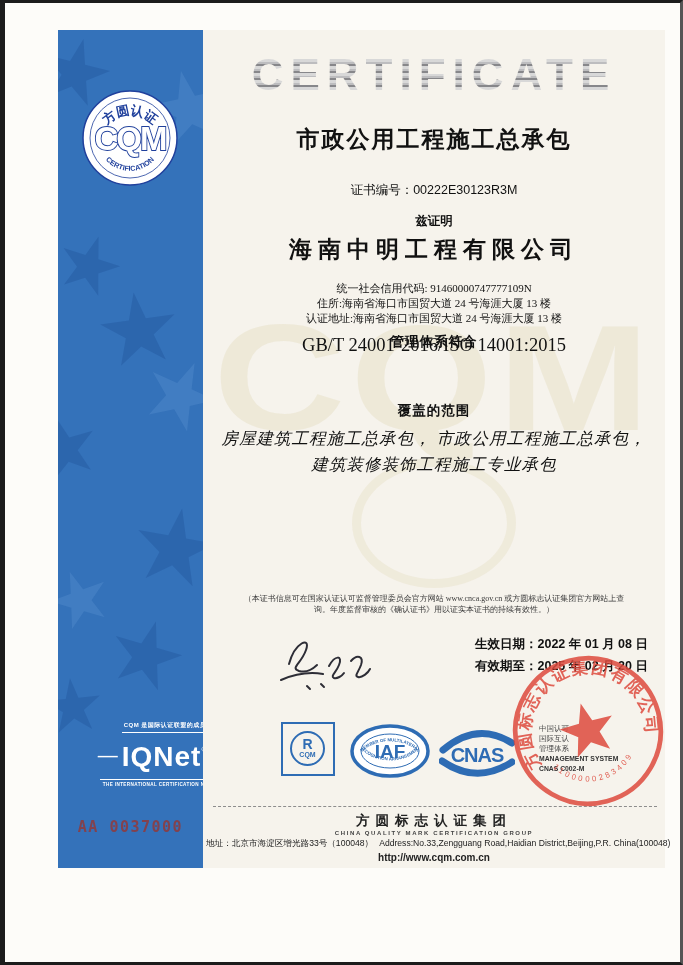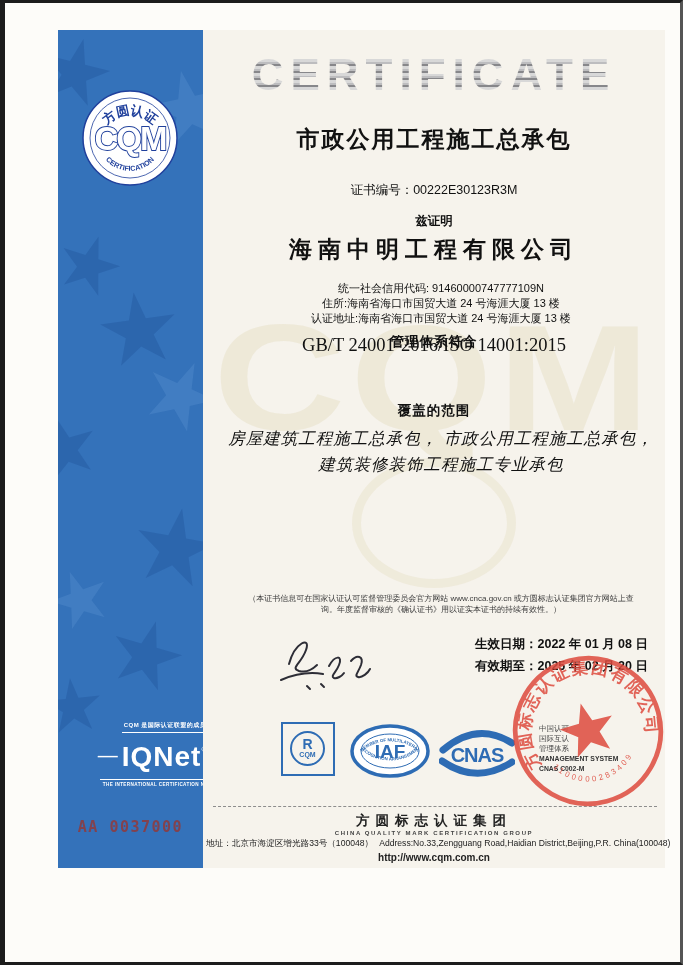--- a/index.html
+++ b/index.html
@@ -64,21 +64,21 @@
     -webkit-background-clip:text; background-clip:text; color:transparent;
   }
   .cert-title { top:94px; font-size:23px; font-weight:bold; letter-spacing:2px; }
   .cert-no { top:152px; font-size:12.5px; }
   .cert-no b { font-weight:normal; }
   .cert-intro { top:183px; font-size:12.5px; font-weight:bold; }
   .company {
     top:204px; font-size:23px; letter-spacing:6px;
     font-family:"DejaVu Serif","Liberation Serif",serif; font-weight:bold;
   }
-  .kai { font-family:Liberation Sans, sans-serif;margin-left:7px; }
+  .kai { font-family:Liberation Serif, serif; }
   .credit { top:251px; font-size:11px; }
   .addr1 { top:266px; font-size:11px; }
   .addr2 { top:281px; font-size:11px; }
   .conform { top:303px; font-size:13.5px; font-weight:bold; letter-spacing:1px; }
   .standard { top:305px; font-size:18.5px; font-weight:normal; font-family:"Liberation Serif",serif; }
   .scope-label { top:372px; font-size:13.5px; font-weight:bold; letter-spacing:1px; }
   .scope1 { top:398px; font-size:16.5px; font-style:italic; letter-spacing:1px; }
   .scope2 { top:424px; font-size:16.5px; font-style:italic; letter-spacing:1px; }
   .disc1 { top:563px; font-size:8px; color:#3a3a3a; }
   .disc2 { top:574px; font-size:8px; color:#3a3a3a; }

